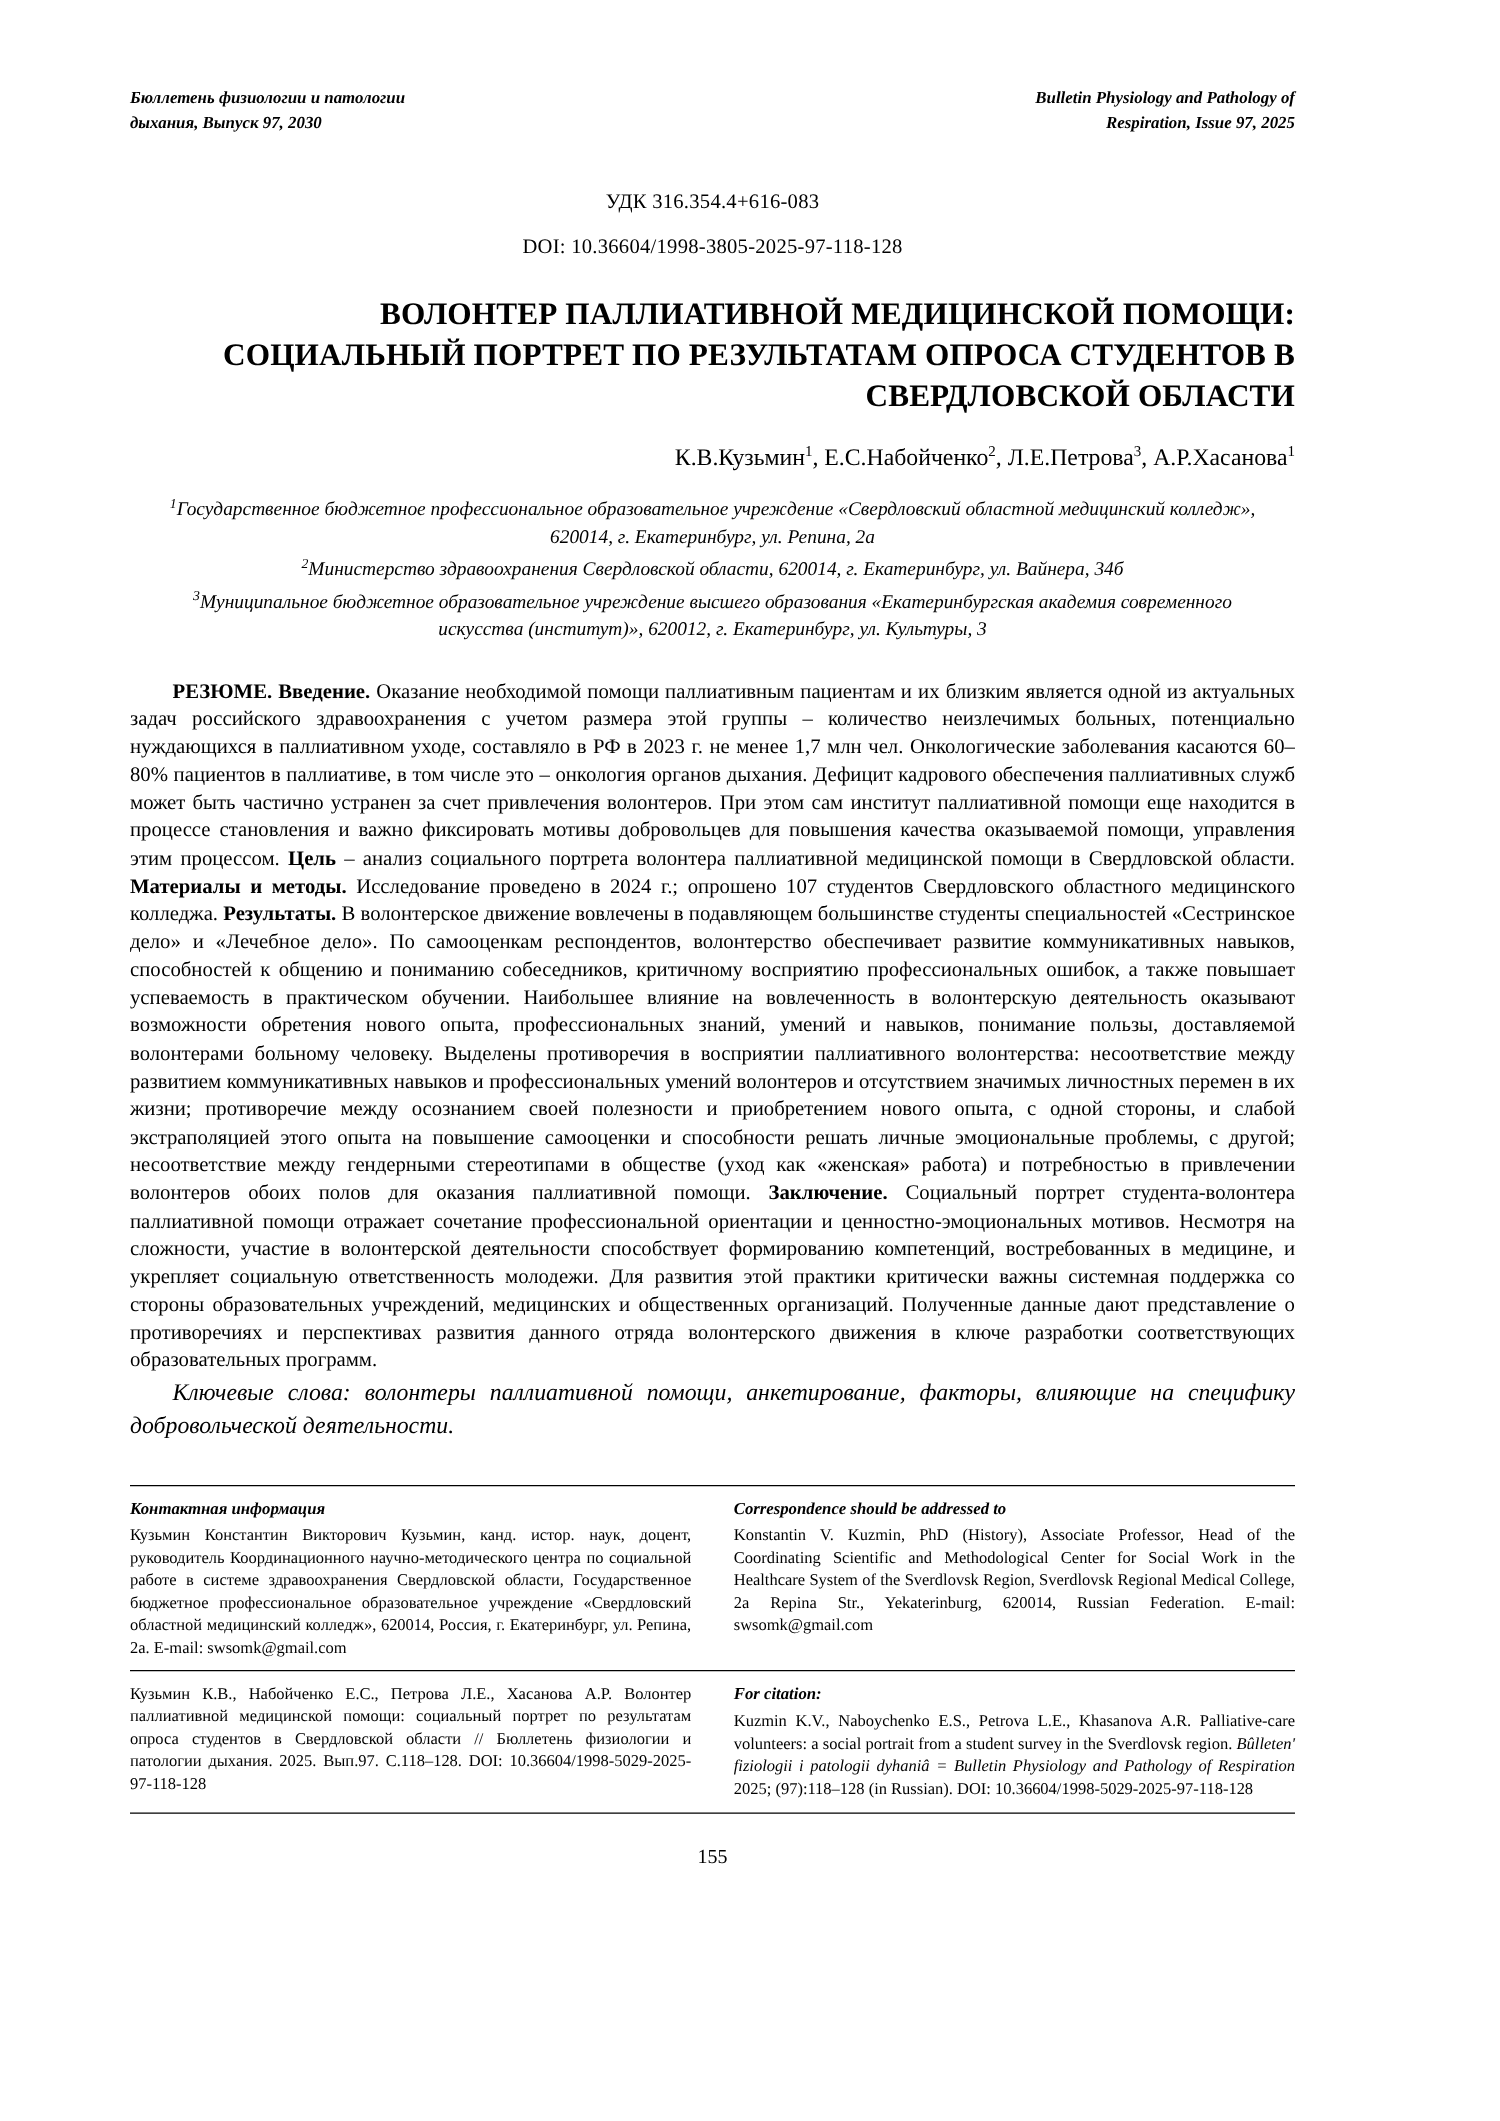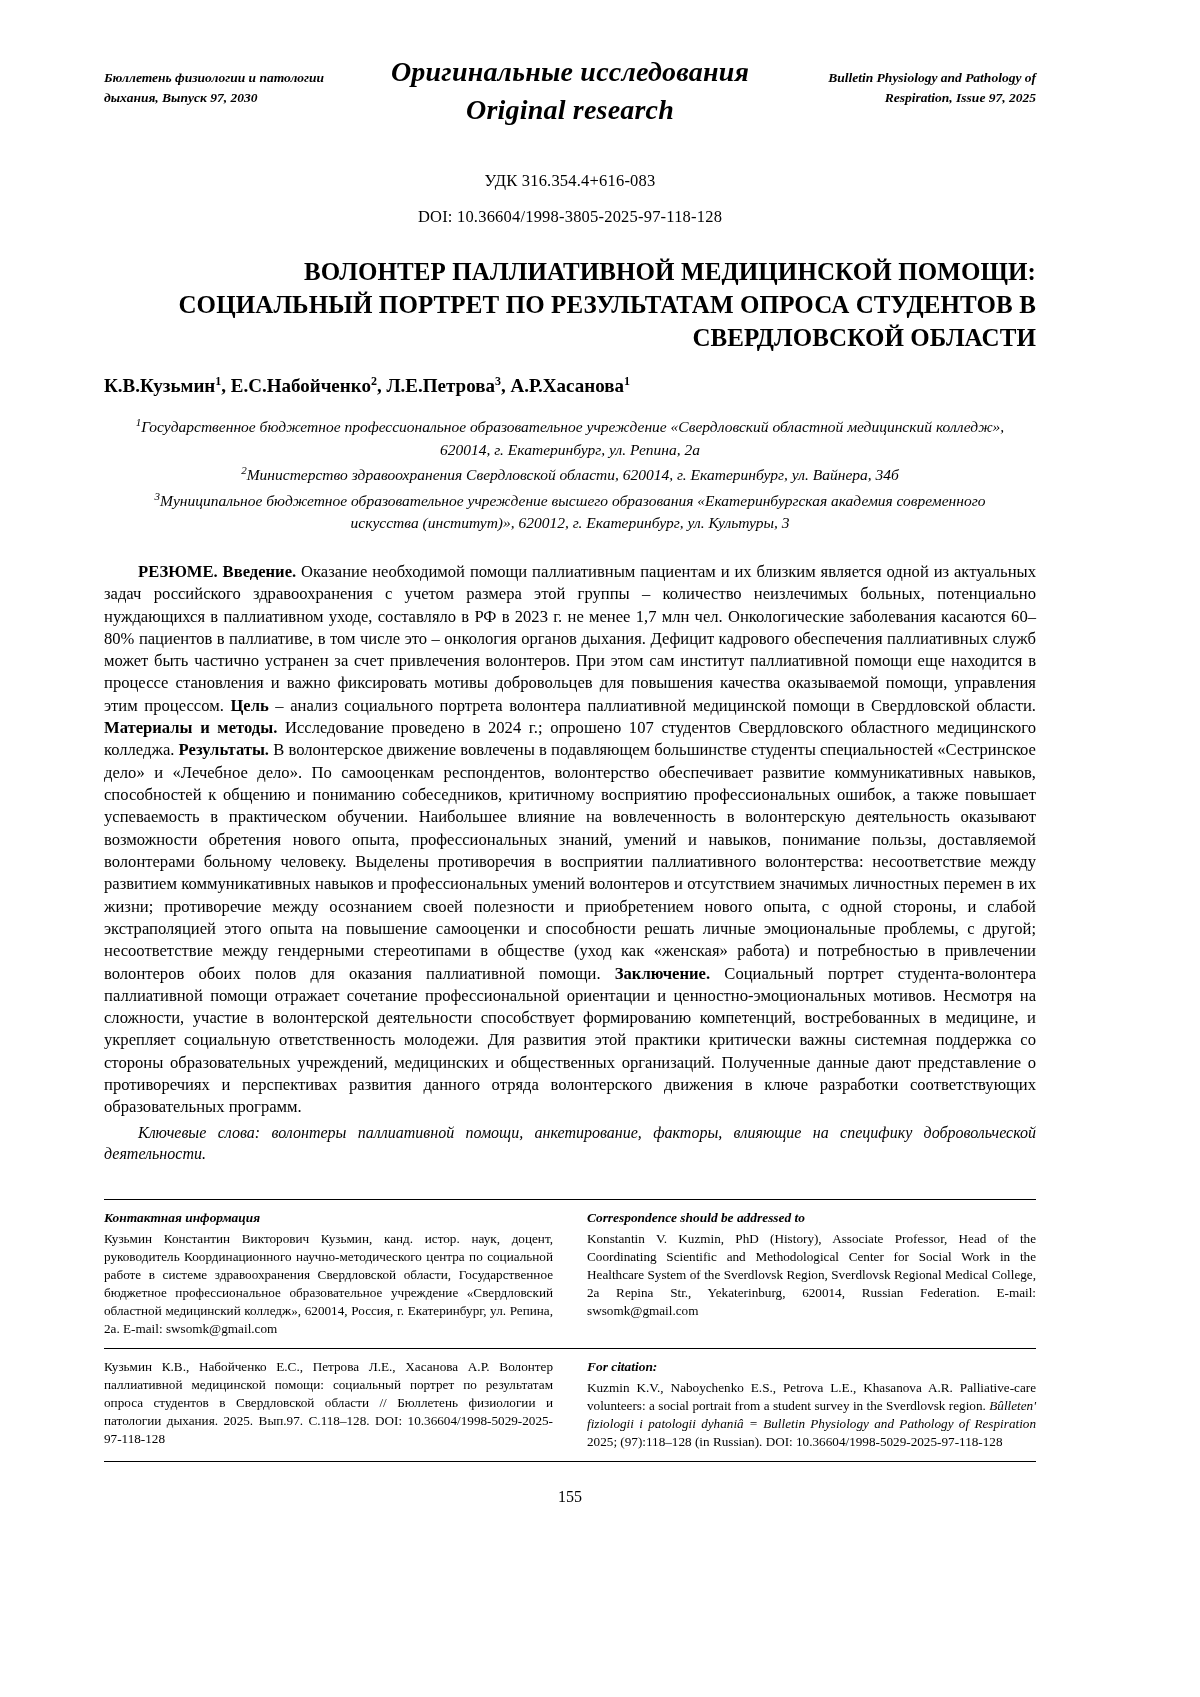--- a/index.html
+++ b/index.html
@@ -81,23 +81,23 @@
     text-align: right;
     font-size: 25px;
     font-weight: bold;
     line-height: 1.32;
     margin-top: 28px;
     letter-spacing: 0.1px;
   }
 
   
   .authors {
-    text-align: left;
+    text-align: right;
     font-size: 19px;
-    font-weight: bold;
+    font-weight: normal;
     margin-top: 20px;
   }
   .authors sup { font-size: 12px; vertical-align: super; }
 
   
   .affiliations {
     margin-top: 18px;
     text-align: center;
     font-style: italic;
     font-size: 15.5px;
@@ -115,21 +115,21 @@
     font-size: 16.6px;
     line-height: 1.345;
     text-align: justify;
     text-justify: inter-word;
     hyphens: manual;
   }
   .abstract p { margin: 0; text-indent: 34px; }
   .abstract .bold { font-weight: bold; }
   .keywords {
     margin-top: 3px;
-    font-size: 16px;
+    font-size: 19px;
     line-height: 1.345;
     text-align: justify;
     font-style: italic;
     text-indent: 34px;
   }
 
   
   .footer {
     margin-top: 34px;
   }
@@ -168,24 +168,20 @@
 </head>
 <body>
 
 <div class="page">
 
   <div class="runhead">
     <div class="runhead-left">
       <div>Бюллетень физиологии и патологии</div>
       <div>дыхания, Выпуск 97, 2030</div>
     </div>
-    <div class="runhead-center">
-      <div class="journal-title-ru">Оригинальные исследования</div>
-      <div class="journal-title-en">Original research</div>
-    </div>
     <div class="runhead-right">
       <div>Bulletin Physiology and Pathology of</div>
       <div>Respiration, Issue 97, 2025</div>
     </div>
   </div>
 
   <div class="ids">
     <div class="udk">УДК 316.354.4+616-083</div>
     <div class="doi">DOI: 10.36604/1998-3805-2025-97-118-128</div>
   </div>

